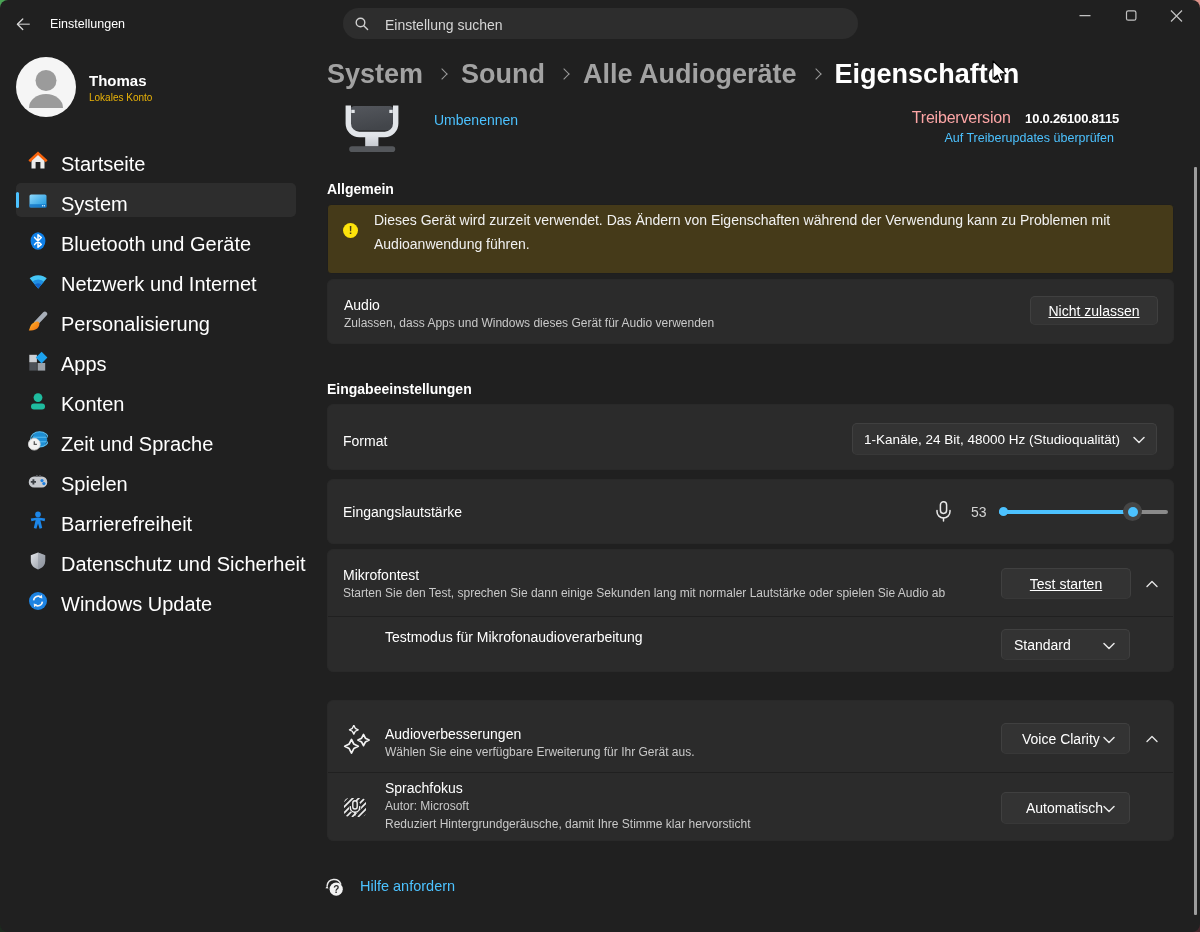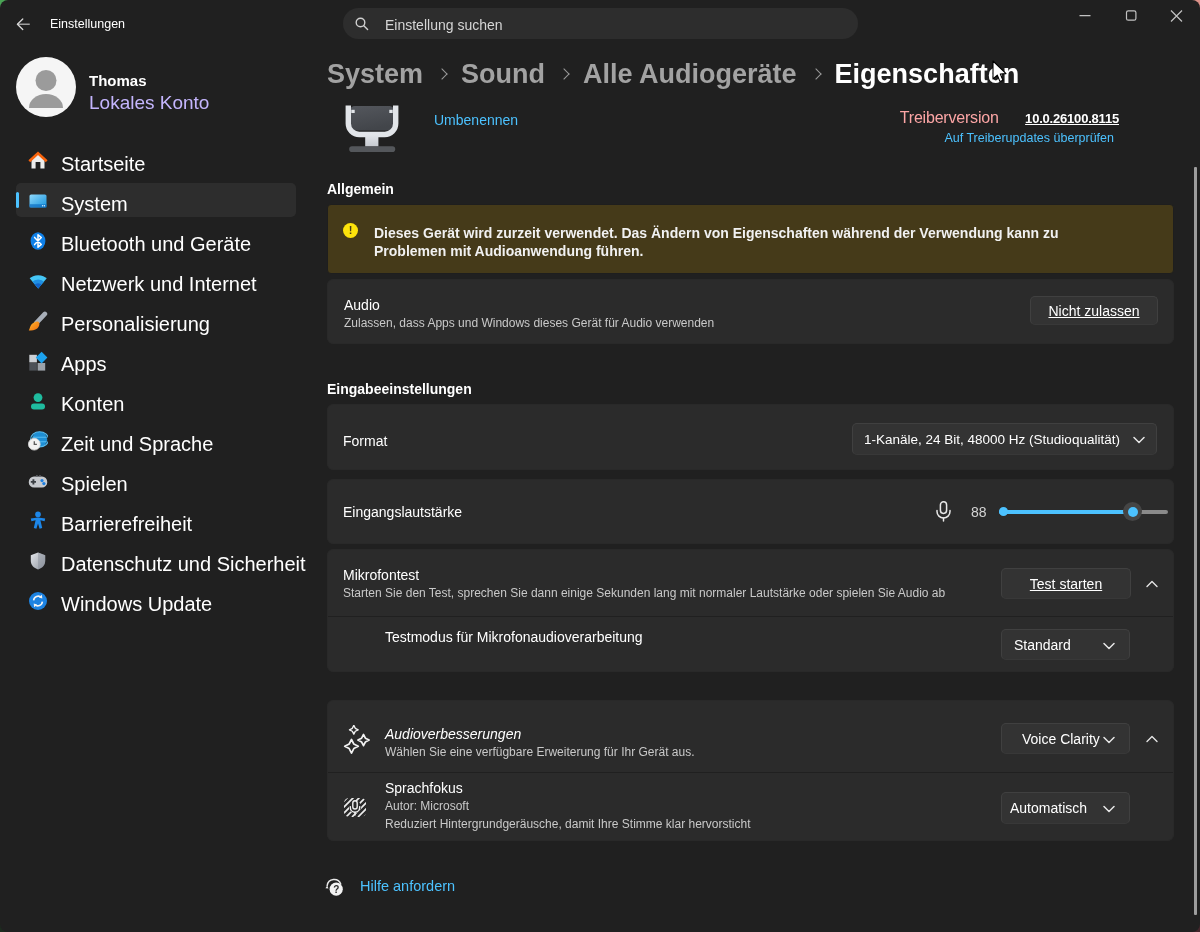--- a/index.html
+++ b/index.html
@@ -48,21 +48,21 @@
       <rect x="51.5" y="4.8" width="9.4" height="9.4" rx="1.8" stroke="#c2c2c2" stroke-width="1.2" fill="none"></rect>
       <path d="M96 4.5 L107 15.5 M107 4.5 L96 15.5" stroke="#c2c2c2" stroke-width="1.2"></path>
     </svg>
 
     <div class="abs" style="left:16px;top:57px;width:60px;height:60px;border-radius:50%;background:#f5f5f5;"></div>
     <svg class="abs" style="left:16px;top:57px;" width="60" height="60" viewBox="0 0 60 60">
       <circle cx="30" cy="23.5" r="10.5" fill="#9b9b9b"></circle>
       <path d="M13 51 a17 14 0 0 1 34 0 z" fill="#9b9b9b"></path>
     </svg>
     <div class="abs" style="left:89px;top:72px;font-size:15px;font-weight:bold;color:#fff;">Thomas</div>
-    <div class="abs" style="left:89px;top:92px;font-size:19px;color:#c4b5fd;">Lokales Konto</div>
+    <div class="abs" style="left:89px;top:92px;font-size:10px;color:#eab308;">Lokales Konto</div>
 
     <div class="abs" style="left:16px;top:183px;width:280px;height:34px;background:#2d2d2d;border-radius:5px;"></div>
     <div class="abs" style="left:16px;top:192px;width:3px;height:16px;background:#4cc2ff;border-radius:2px;"></div>
 
     <svg class="abs" style="left:28px;top:151px;" width="20" height="20" viewBox="0 0 20 20">
       <polygon points="3.5,17.5 3.5,8.6 10,2.6 16.5,8.6 16.5,17.5 12.4,17.5 12.4,11 7.6,11 7.6,17.5" fill="#ececec"></polygon>
       <path d="M1.3,10.3 L10,2.2 L18.7,10.3" stroke="#f7630c" stroke-width="2.6" fill="none"></path>
     </svg>
     <svg class="abs" style="left:28px;top:191px;" width="20" height="20" viewBox="0 0 20 20">
       <defs>
@@ -180,30 +180,30 @@
       <rect x="6.2" y="1" width="43.6" height="24.5" rx="4.5" fill="url(#scr)"></rect>
       <path d="M4.3,0.5 V18.5 a11,11 0 0 0 11,11 H40.7 a11,11 0 0 0 11,-11 V0.5" stroke="#e2e5e9" stroke-width="5.4" fill="none"></path>
       <rect x="7.3" y="4.8" width="3.4" height="3.2" fill="#e2e5e9"></rect>
       <rect x="45.3" y="4.8" width="3.4" height="3.2" fill="#e2e5e9"></rect>
       <rect x="21.2" y="29.4" width="13.2" height="12.2" fill="url(#nck)"></rect>
       <rect x="5.2" y="41.3" width="46" height="5.8" rx="2.8" fill="#54575b"></rect>
     </svg>
     <div class="abs t14 link" style="left:434px;top:112px;">Umbenennen</div>
     <div class="abs" style="right:81px;top:109px;text-align:right;white-space:nowrap;">
       <span style="font-size:16px;color:#fca5a5;letter-spacing:-0.2px;margin-left:38px;">Treiberversion</span>
-      <span style="font-size:13px;color:#fff;font-weight:bold;margin-left:22px;letter-spacing:-0.2px;text-decoration:underline;">10.0.26100.8115</span>
+      <span style="font-size:13px;color:#fff;font-weight:bold;margin-left:10px;letter-spacing:-0.2px;">10.0.26100.8115</span>
     </div>
     <div class="abs" style="right:86px;top:130.5px;font-size:12.5px;"><span class="link">Auf Treiberupdates überprüfen</span></div>
 
     <div class="abs" style="left:327px;top:181px;font-size:14px;font-weight:bold;color:#fff;">Allgemein</div>
 
     <div class="abs" style="left:327px;top:204px;width:847px;height:70px;background:#453a19;border:1px solid #1e1e1e;border-radius:4px;"></div>
     <div class="abs" style="left:343px;top:223px;width:15px;height:15px;border-radius:50%;background:#fde30b;"></div>
     <div class="abs" style="left:343px;top:223px;width:15px;height:15px;text-align:center;font-size:11px;font-weight:bold;color:#453a19;line-height:15px;">!</div>
-    <div class="abs" style="left:374px;top:224px;width:740px;font-size:14px;color:#f1f1f1;line-height:18px;font-weight:bold;">Dieses Gerät wird zurzeit verwendet. Das Ändern von Eigenschaften während der Verwendung kann zu Problemen mit Audioanwendung führen.</div>
+    <div class="abs" style="left:374px;top:208px;width:740px;font-size:14px;color:#f1f1f1;line-height:24px;">Dieses Gerät wird zurzeit verwendet. Das Ändern von Eigenschaften während der Verwendung kann zu Problemen mit Audioanwendung führen.</div>
 
     <div class="card" style="top:279px;height:65px;"></div>
     <div class="abs t14" style="left:344px;top:297px;">Audio</div>
     <div class="abs t12" style="left:344px;top:316px;">Zulassen, dass Apps und Windows dieses Gerät für Audio verwenden</div>
     <div class="btn" style="left:1030px;top:296px;width:128px;height:29px;">Nicht zulassen</div>
 
     <div class="abs" style="left:327px;top:381px;font-size:14px;font-weight:bold;color:#fff;">Eingabeeinstellungen</div>
 
     <div class="card" style="top:404px;height:66px;"></div>
     <div class="abs t14" style="left:343px;top:433px;">Format</div>
@@ -213,21 +213,21 @@
       </svg>
     </div>
 
     <div class="card" style="top:479px;height:65px;"></div>
     <div class="abs t14" style="left:343px;top:504px;">Eingangslautstärke</div>
     <svg class="abs" style="left:936px;top:501px;" width="15" height="21" viewBox="0 0 15 21">
       <rect x="4.4" y="0.8" width="6.2" height="11.6" rx="3.1" stroke="#e8e8e8" stroke-width="1.5" fill="none"></rect>
       <path d="M1,9.5 v1 a6.5,6.5 0 0 0 13,0 v-1" stroke="#e8e8e8" stroke-width="1.5" fill="none" stroke-linecap="round"></path>
       <path d="M7.5,17 V20" stroke="#e8e8e8" stroke-width="1.5" stroke-linecap="round"></path>
     </svg>
-    <div class="abs" style="left:971px;top:504px;font-size:14px;color:#d4d4d4;">88</div>
+    <div class="abs" style="left:971px;top:504px;font-size:14px;color:#d4d4d4;">53</div>
     <div class="abs" style="left:999px;top:509.5px;width:169px;height:4px;background:#8a8a8a;border-radius:2px;"></div>
     <div class="abs" style="left:999px;top:509.5px;width:134px;height:4px;background:#4cc2ff;border-radius:2px;"></div>
     <div class="abs" style="left:999px;top:507px;width:9px;height:9px;border-radius:50%;background:#4cc2ff;"></div>
     <div class="abs" style="left:1123px;top:502px;width:19px;height:19px;border-radius:50%;background:#454545;"></div>
     <div class="abs" style="left:1127.5px;top:506.5px;width:10px;height:10px;border-radius:50%;background:#4cc2ff;"></div>
 
     <div class="card" style="top:549px;height:123px;"></div>
     <div class="abs" style="left:328px;top:616px;width:845px;height:1px;background:#202020;"></div>
     <div class="abs t14" style="left:343px;top:567px;">Mikrofontest</div>
     <div class="abs t12" style="left:343px;top:586px;">Starten Sie den Test, sprechen Sie dann einige Sekunden lang mit normaler Lautstärke oder spielen Sie Audio ab</div>
@@ -242,21 +242,21 @@
       </svg>
     </div>
 
     <div class="card" style="top:700px;height:141px;"></div>
     <div class="abs" style="left:328px;top:772px;width:845px;height:1px;background:#202020;"></div>
     <svg class="abs" style="left:343px;top:725px;" width="30" height="30" viewBox="0 0 30 30">
       <path d="M10.5,3.2 L12.3,6.7 L15.8,8.5 L12.3,10.3 L10.5,13.8 L8.7,10.3 L5.2,8.5 L8.7,6.7 Z" stroke="#f2f2f2" stroke-width="1.7" fill="none" stroke-linejoin="round" transform="translate(2.2,-2.2) scale(0.82)"></path>
       <path d="M20.5,9.5 L22.4,13.2 L26.1,15.1 L22.4,17 L20.5,20.7 L18.6,17 L14.9,15.1 L18.6,13.2 Z" stroke="#f2f2f2" stroke-width="1.7" fill="none" stroke-linejoin="round"></path>
       <path d="M8.5,14.5 L10.8,19 L15.3,21.3 L10.8,23.6 L8.5,28.1 L6.2,23.6 L1.7,21.3 L6.2,19 Z" stroke="#f2f2f2" stroke-width="1.7" fill="none" stroke-linejoin="round"></path>
     </svg>
-    <div class="abs t14" style="left:385px;top:726px;font-style:italic;">Audioverbesserungen</div>
+    <div class="abs t14" style="left:385px;top:726px;">Audioverbesserungen</div>
     <div class="abs t12" style="left:385px;top:745px;">Wählen Sie eine verfügbare Erweiterung für Ihr Gerät aus.</div>
     <div class="drop" style="left:1001px;top:723px;width:129px;height:31px;padding-left:20px;">Voice Clarity
       <svg style="position:absolute;right:14px;top:12px;" width="12" height="8" viewBox="0 0 12 8">
         <path d="M1,1.5 L6,6.5 L11,1.5" stroke="#e6e6e6" stroke-width="1.5" fill="none" stroke-linecap="round" stroke-linejoin="round"></path>
       </svg>
     </div>
     <svg class="abs" style="left:1146px;top:735px;" width="12" height="8" viewBox="0 0 12 8">
       <path d="M1,6.5 L6,1.5 L11,6.5" stroke="#e4e4e4" stroke-width="1.4" fill="none" stroke-linecap="round" stroke-linejoin="round"></path>
     </svg>
 
@@ -273,21 +273,21 @@
         </g>
         <circle cx="11" cy="9" r="6.2" fill="#2b2b2b"></circle>
       </g>
       <rect x="8.8" y="2.8" width="4.4" height="8.2" rx="2.2" stroke="#f0f0f0" stroke-width="1.4" fill="#2b2b2b"></rect>
       <path d="M6.3,8.6 v0.9 a4.7,4.7 0 0 0 9.4,0 v-0.9" stroke="#f0f0f0" stroke-width="1.4" fill="none" stroke-linecap="round"></path>
       <path d="M11,14.4 V17" stroke="#f0f0f0" stroke-width="1.4" stroke-linecap="round"></path>
     </svg>
     <div class="abs t14" style="left:385px;top:780px;">Sprachfokus</div>
     <div class="abs t12" style="left:385px;top:799px;">Autor: Microsoft</div>
     <div class="abs t12" style="left:385px;top:817px;">Reduziert Hintergrundgeräusche, damit Ihre Stimme klar hervorsticht</div>
-    <div class="drop" style="left:1001px;top:792px;width:129px;height:32px;padding-left:8px;">Automatisch
+    <div class="drop" style="left:1001px;top:792px;width:129px;height:32px;padding-left:24px;">Automatisch
       <svg style="position:absolute;right:14px;top:12px;" width="12" height="8" viewBox="0 0 12 8">
         <path d="M1,1.5 L6,6.5 L11,1.5" stroke="#e6e6e6" stroke-width="1.5" fill="none" stroke-linecap="round" stroke-linejoin="round"></path>
       </svg>
     </div>
 
     <svg class="abs" style="left:324px;top:876px;" width="22" height="22" viewBox="0 0 22 22">
       <path d="M3.2,9.5 a7,7 0 0 1 13.5,-1.5" stroke="#e8e8e8" stroke-width="1.5" fill="none" stroke-linecap="round"></path>
       <path d="M3.2,9.5 l-1.7,2.8 3,0.2" fill="#e8e8e8"></path>
       <circle cx="12.2" cy="13.2" r="6.6" fill="#f2f2f2"></circle>
       <text x="12.2" y="16.8" text-anchor="middle" font-size="10" font-weight="bold" fill="#2b2b2b" font-family="Liberation Sans">?</text>

